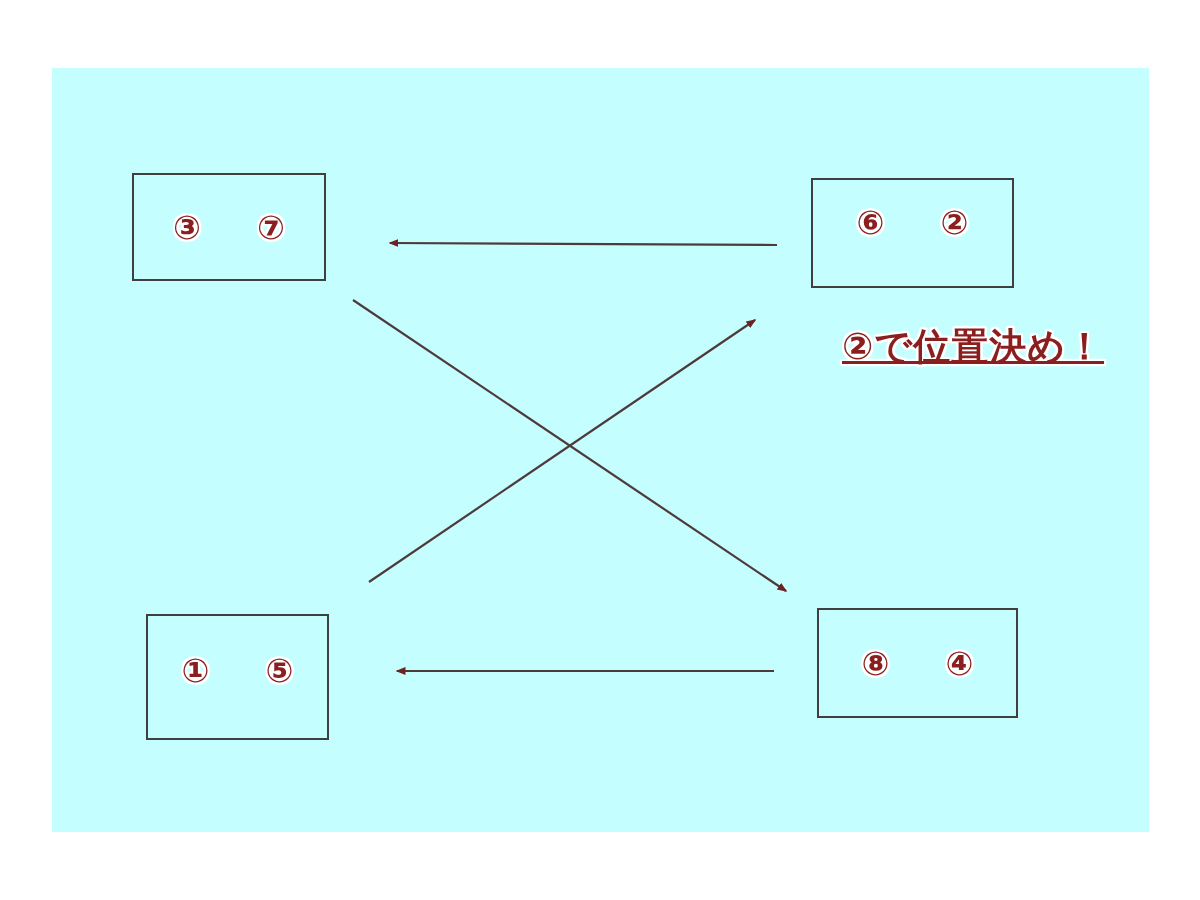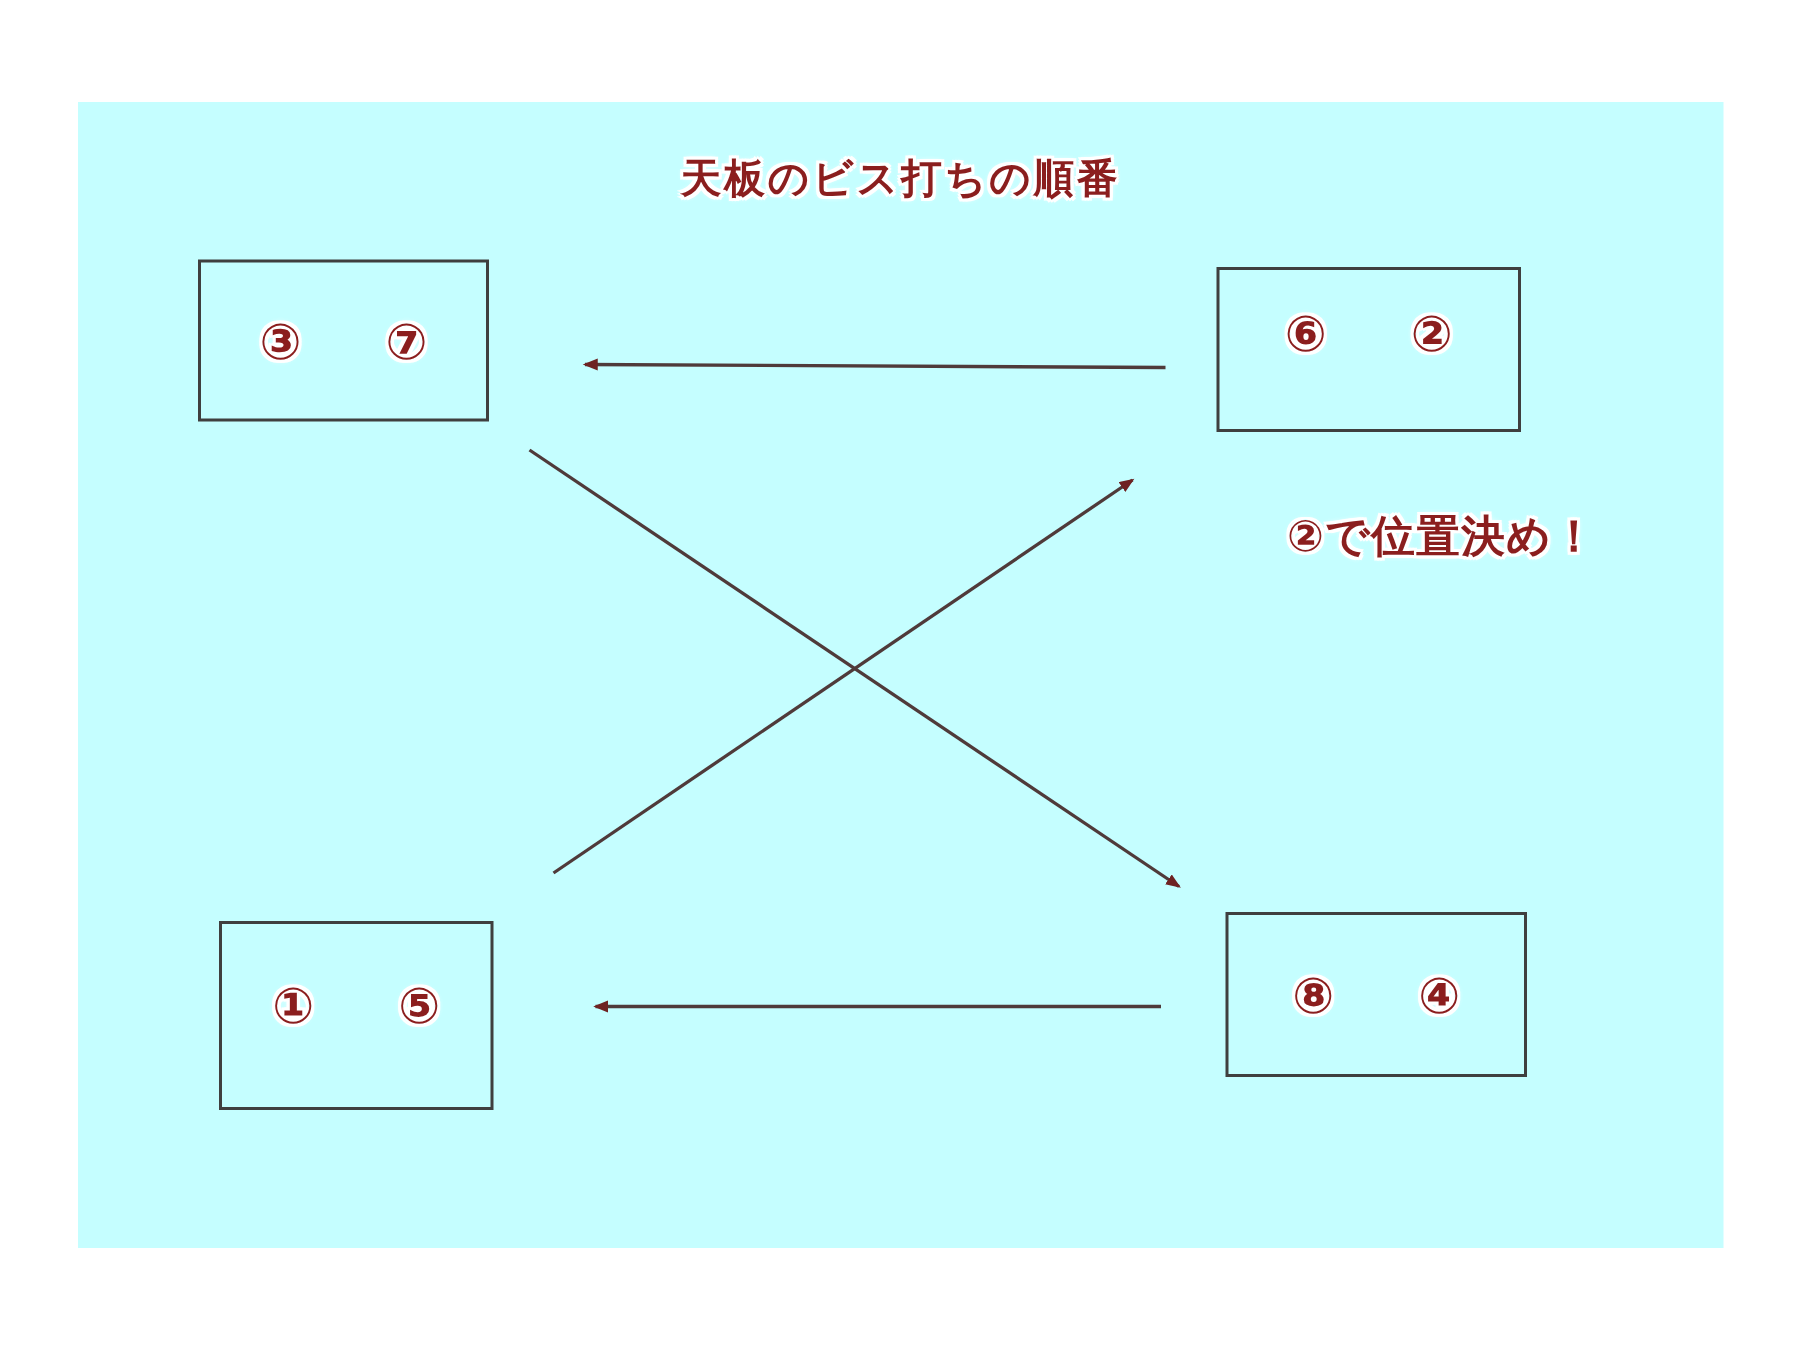--- a/index.html
+++ b/index.html
@@ -61,46 +61,46 @@
   .num {
     font-size: 33px;
     font-weight: bold;
     line-height: 1;
     color: var(--ink, #7a1c1c);
   }
   .annotation {
     position: absolute;
     left: 842px;
     top: 322px;
-    margin: 16px;
-    font-size: 29px;
+    margin: 0;
+    font-size: 37px;
     font-weight: bold;
     letter-spacing: 1px;
     color: var(--ink, #8b1e1e);
     z-index: 3;
     white-space: nowrap;
+    text-decoration: underline;
   }
   .arrow-layer {
     position: absolute;
     left: 0;
     top: 0;
     width: 1200px;
     height: 900px;
     z-index: 1;
     pointer-events: none;
   }
 </style>
 </head>
 <body>
 
 <div class="stage">
 
   <div class="panel"></div>
 
-  <h1 class="title halo">天板のビス打ちの順番</h1>
 
   <svg class="arrow-layer" id="arrow-layer" viewBox="0 0 1200 900" xmlns="http://www.w3.org/2000/svg">
     <defs>
       <marker id="arrowhead" markerWidth="11" markerHeight="9" refX="8.5" refY="4" orient="auto" markerUnits="userSpaceOnUse">
         <path d="M0,0 L10,4 L0,8 Z" fill="#6e2222"></path>
       </marker>
     </defs>
   <line x1="777" y1="245" x2="390" y2="243" stroke="#4f3a3a" stroke-width="2.2" marker-end="url(#arrowhead)"></line>
       <line x1="353" y1="300" x2="786" y2="591" stroke="#4f3a3a" stroke-width="2.2" marker-end="url(#arrowhead)"></line>
       <line x1="369" y1="582" x2="755" y2="320" stroke="#4f3a3a" stroke-width="2.2" marker-end="url(#arrowhead)"></line>

